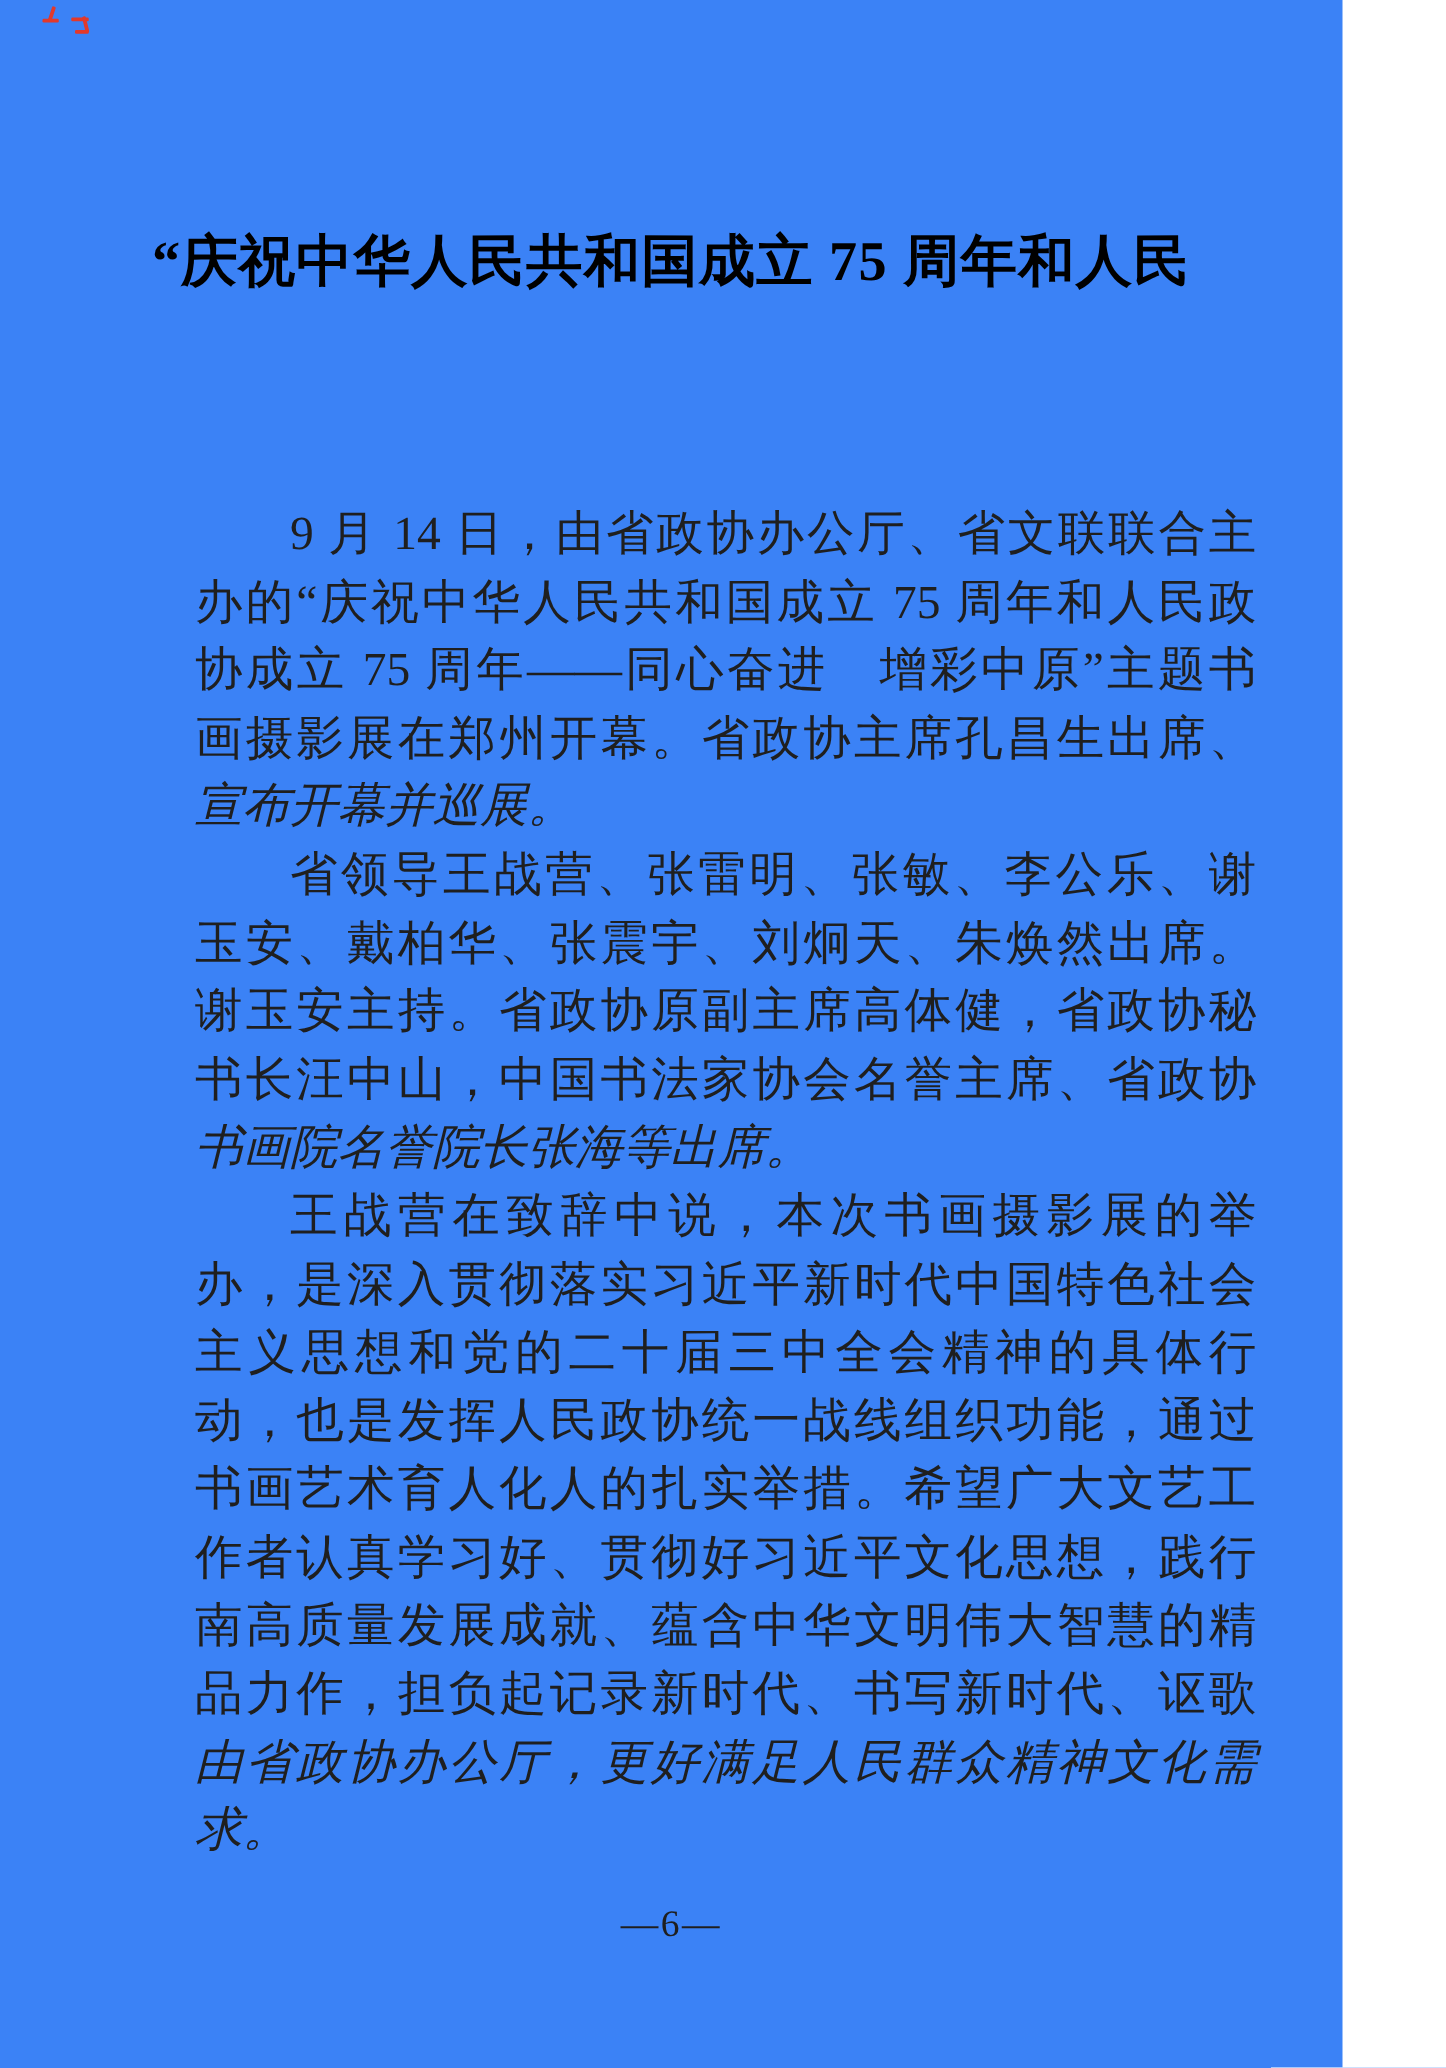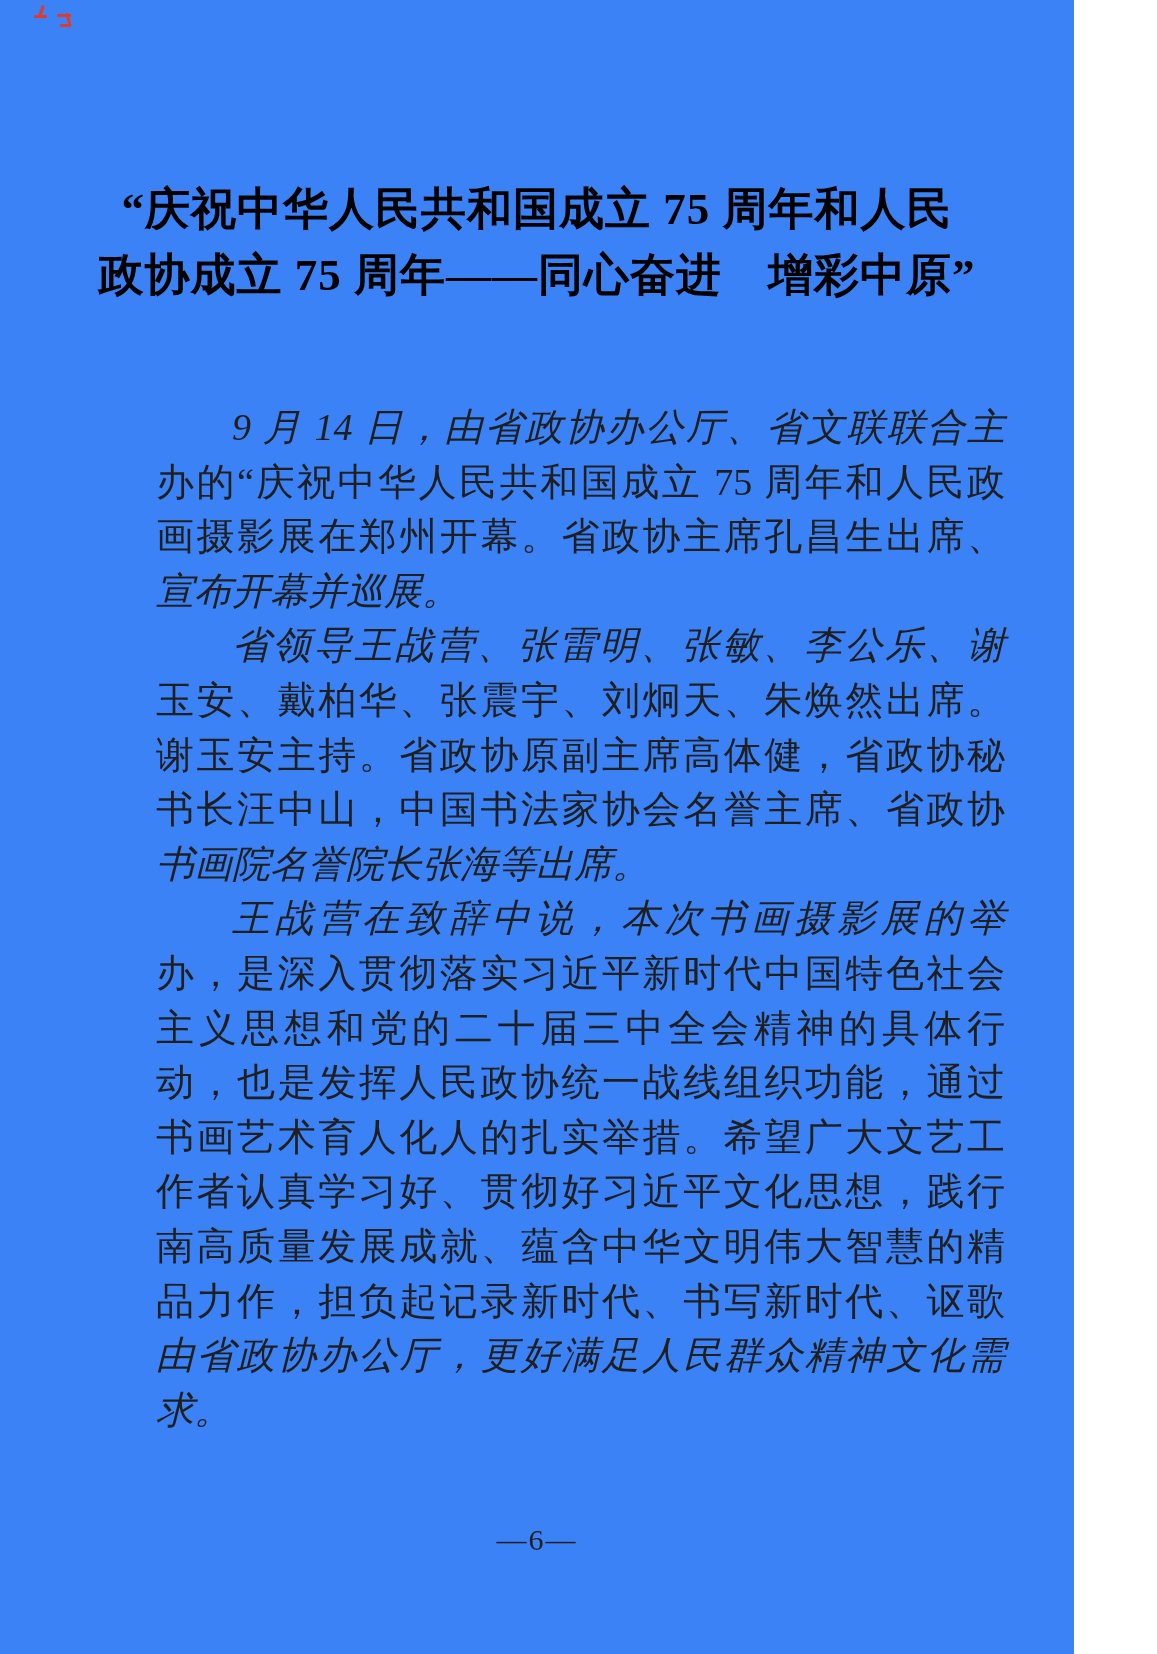--- a/index.html
+++ b/index.html
@@ -27,21 +27,21 @@
     font-size:38px;
     line-height:54.6px;
     color:#1f1f1f;
   }
   .text-line{
     text-align:justify;
     text-align-last:justify;
     word-break:break-all;
     white-space:normal;
   }
-  .text-line.first{ text-indent:76px;font-style:italic; }
+  .text-line.first{ text-indent:76px; }
   .text-line.last{ text-align-last:left;font-style:italic; }
   
   .page-footer{
     position:absolute;top:1520px;left:0;right:0;
     text-align:center;
     font-size:30px;
     line-height:40px;
     letter-spacing:2px;
     color:#1f1f1f;
   }
@@ -66,28 +66,28 @@
       <i class="s2"></i>
     </span>
   <span class="red-mark m2">
       <i class="s1"></i>
       <i class="s2"></i>
       <i class="s3"></i>
     </span>
 
   <h1 class="doc-title">
     <div>“庆祝中华人民共和国成立 75 周年和人民</div>
-    <div>政协成立 75 周年——同心奋进　增彩中原”</div>
   </h1>
 
   <div class="doc-body">
 
     <div>
       <div class="text-line first">9 月 14 日，由省政协办公厅、省文联联合主</div>
       <div class="text-line">办的“庆祝中华人民共和国成立 75 周年和人民政</div>
+      <div class="text-line">协成立 75 周年——同心奋进　增彩中原”主题书</div>
       <div class="text-line">画摄影展在郑州开幕。省政协主席孔昌生出席、</div>
       <div class="text-line last">宣布开幕并巡展。</div>
     </div>
 
     <div>
       <div class="text-line first">省领导王战营、张雷明、张敏、李公乐、谢</div>
       <div class="text-line">玉安、戴柏华、张震宇、刘炯天、朱焕然出席。</div>
       <div class="text-line">谢玉安主持。省政协原副主席高体健，省政协秘</div>
       <div class="text-line">书长汪中山，中国书法家协会名誉主席、省政协</div>
       <div class="text-line last">书画院名誉院长张海等出席。</div>

